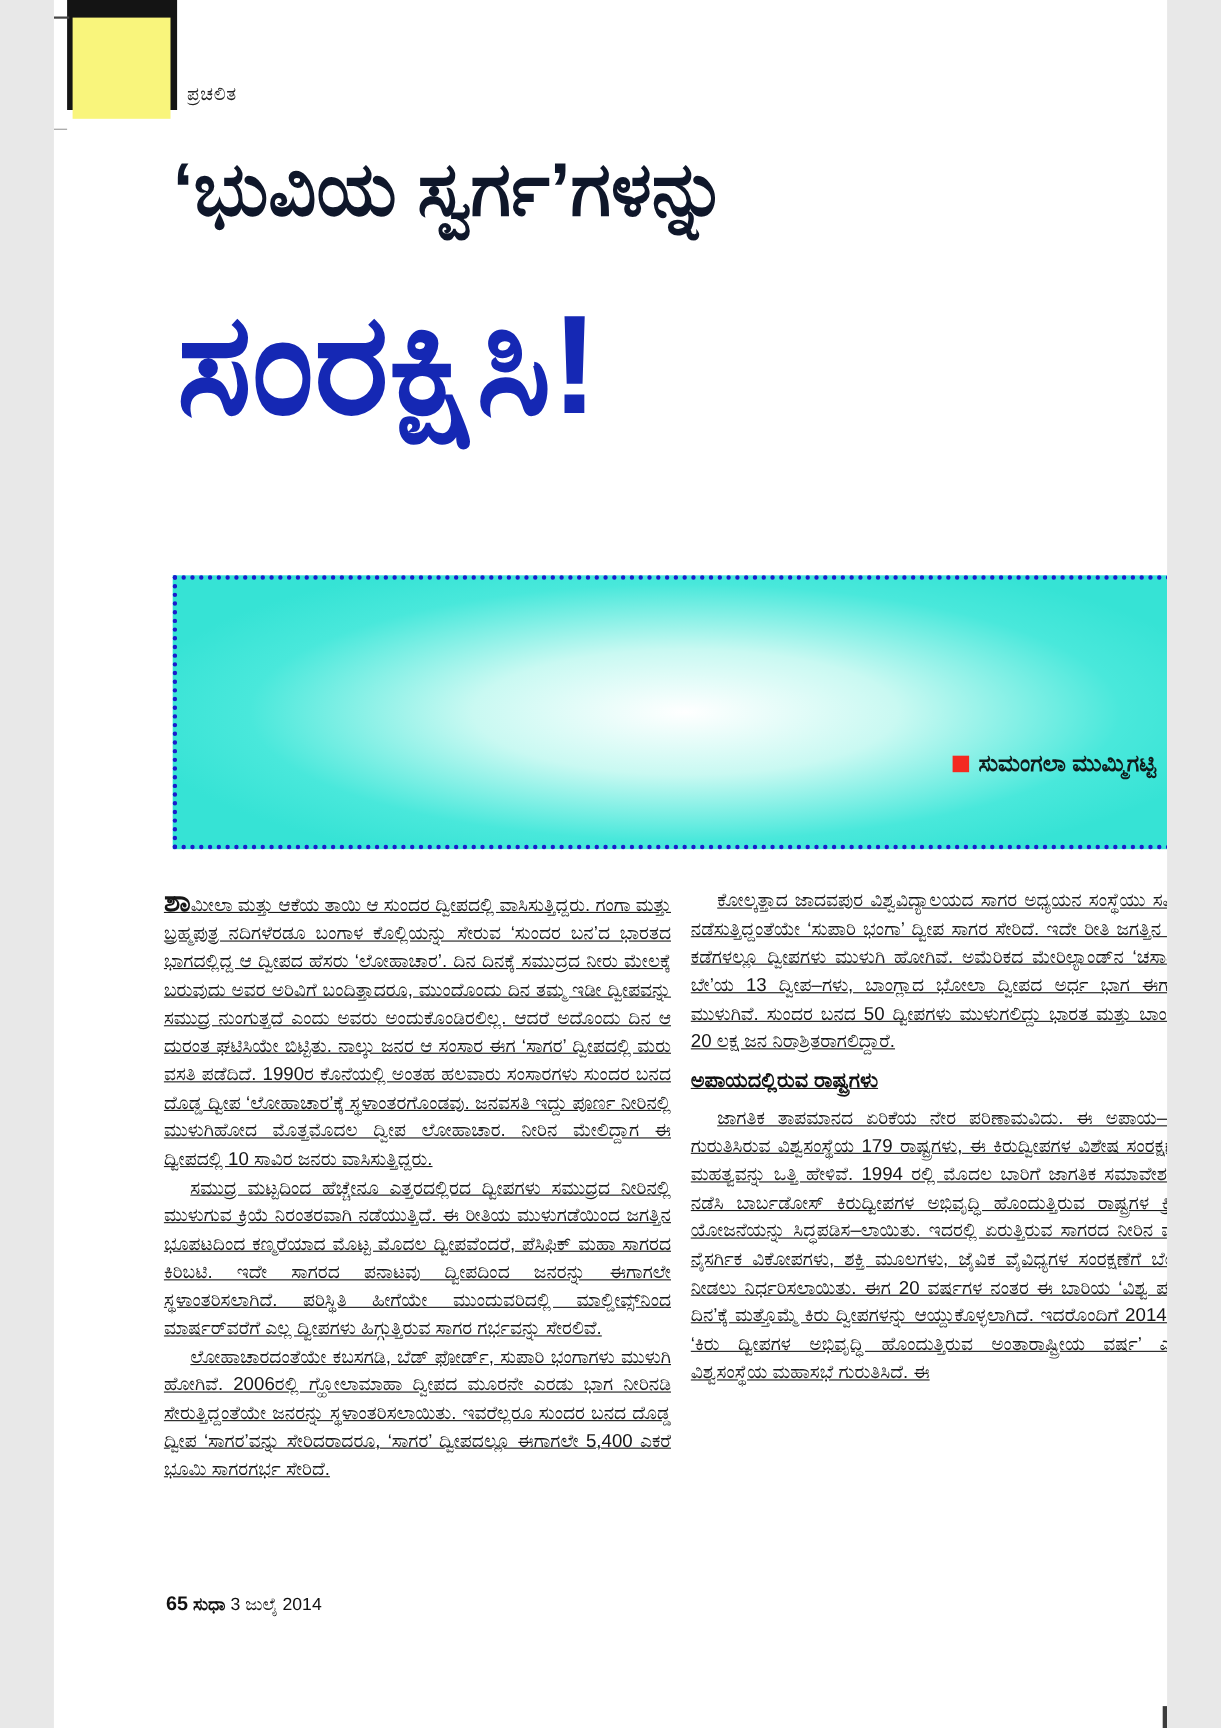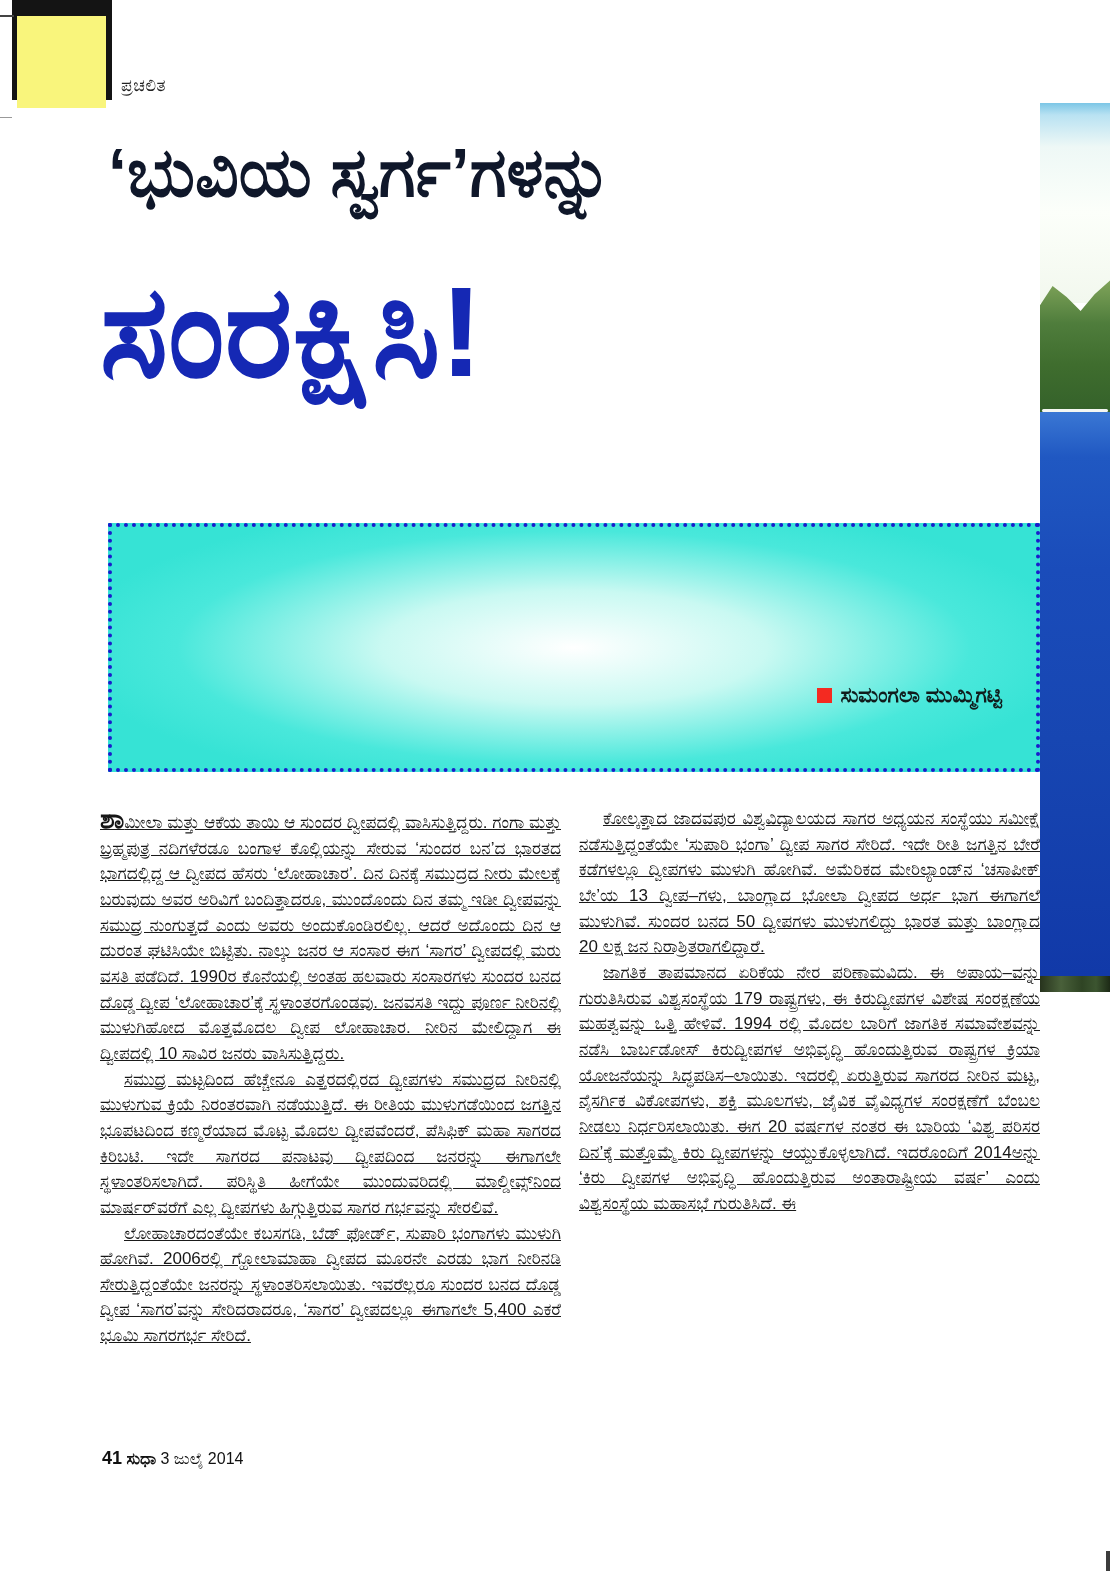--- a/index.html
+++ b/index.html
@@ -1,39 +1,39 @@
 <!DOCTYPE html>
 <html lang="kn"><head>
 <meta charset="utf-8">
 <style>
   html,body{margin:0;padding:0;background:#e8e8e8;}
   .page{
     position:relative;
-    width:1110px;height:1571px;
+    width:1012px;height:1571px;
     margin:0 auto;
     background:#ffffff;
     overflow:hidden;
     font-family:"Liberation Sans", sans-serif;
     color:#1a1a1a;
   }
   
   .corner-black{position:absolute;left:12px;top:0;width:100px;height:100px;background:#141414;}
   .corner-yellow{position:absolute;left:17px;top:16px;width:89px;height:92px;background:#f9f57c;}
   .crop-top{position:absolute;left:0;top:15px;width:14px;height:2px;background:#444;}
   .crop-bottom{position:absolute;left:0;top:117px;width:12px;height:1px;background:#999;}
   .edge-artifact{position:absolute;right:0;top:1551px;width:4px;height:20px;background:#3c3c3c;}
 
   
   .section-label{position:absolute;left:121px;top:76px;font-size:17px;color:#222;letter-spacing:.5px;}
   .title-line1{
     position:absolute;left:108px;top:138px;width:900px;
     font-size:68px;font-weight:bold;color:#0f172a;line-height:1.0;white-space:nowrap;
   }
   .title-line2{
-    position:absolute;left:100px;top:268px;width:900px;
+    position:absolute;left:112px;top:268px;width:900px;
     font-size:128px;font-weight:bold;color:#1528b4;line-height:1.0;white-space:nowrap;
   }
 
   
   .photo{position:absolute;left:1040px;top:103px;width:70px;height:889px;overflow:hidden;}
   .photo-sky{position:absolute;left:0;top:0;width:70px;height:200px;
     background:linear-gradient(180deg,#7cc6e6 0%,#b9e2f2 6%,#eef8f6 22%,#fcfffa 55%,#f2f8ee 100%);}
   .photo-hills{position:absolute;left:0;top:172px;width:70px;height:138px;
     background:linear-gradient(180deg,#86a95e 0%,#4f7d3c 35%,#3f6d2e 65%,#34612a 100%);
     clip-path:polygon(0 22%,18% 8%,38% 16%,58% 26%,78% 14%,100% 4%,100% 100%,0 100%);}
@@ -103,25 +103,26 @@
   </div>
 
   <div class="body-columns">
     <div class="col">
       <p><span class="lead">ಶಾ</span><span>ಮೀಲಾ ಮತ್ತು ಆಕೆಯ ತಾಯಿ ಆ ಸುಂದರ ದ್ವೀಪದಲ್ಲಿ ವಾಸಿಸುತ್ತಿದ್ದರು. ಗಂಗಾ ಮತ್ತು ಬ್ರಹ್ಮಪುತ್ರ ನದಿಗಳೆರಡೂ ಬಂಗಾಳ ಕೊಲ್ಲಿಯನ್ನು ಸೇರುವ ‘ಸುಂದರ ಬನ’ದ ಭಾರತದ ಭಾಗದಲ್ಲಿದ್ದ ಆ ದ್ವೀಪದ ಹೆಸರು ‘ಲೋಹಾಚಾರ’. ದಿನ ದಿನಕ್ಕೆ ಸಮುದ್ರದ ನೀರು ಮೇಲಕ್ಕೆ ಬರುವುದು ಅವರ ಅರಿವಿಗೆ ಬಂದಿತ್ತಾದರೂ, ಮುಂದೊಂದು ದಿನ ತಮ್ಮ ಇಡೀ ದ್ವೀಪವನ್ನು ಸಮುದ್ರ ನುಂಗುತ್ತದೆ ಎಂದು ಅವರು ಅಂದುಕೊಂಡಿರಲಿಲ್ಲ. ಆದರೆ ಅದೊಂದು ದಿನ ಆ ದುರಂತ ಘಟಿಸಿಯೇ ಬಿಟ್ಟಿತು. ನಾಲ್ಕು ಜನರ ಆ ಸಂಸಾರ ಈಗ ‘ಸಾಗರ’ ದ್ವೀಪದಲ್ಲಿ ಮರು ವಸತಿ ಪಡೆದಿದೆ. 1990ರ ಕೊನೆಯಲ್ಲಿ ಅಂತಹ ಹಲವಾರು ಸಂಸಾರಗಳು ಸುಂದರ ಬನದ ದೊಡ್ಡ ದ್ವೀಪ ‘ಲೋಹಾಚಾರ’ಕ್ಕೆ ಸ್ಥಳಾಂತರಗೊಂಡವು. ಜನವಸತಿ ಇದ್ದು ಪೂರ್ಣ ನೀರಿನಲ್ಲಿ ಮುಳುಗಿಹೋದ ಮೊತ್ತಮೊದಲ ದ್ವೀಪ ಲೋಹಾಚಾರ. ನೀರಿನ ಮೇಲಿದ್ದಾಗ ಈ ದ್ವೀಪದಲ್ಲಿ 10 ಸಾವಿರ ಜನರು ವಾಸಿಸುತ್ತಿದ್ದರು.</span></p>
       <p class="indent">ಸಮುದ್ರ ಮಟ್ಟದಿಂದ ಹೆಚ್ಚೇನೂ ಎತ್ತರದಲ್ಲಿರದ ದ್ವೀಪಗಳು ಸಮುದ್ರದ ನೀರಿನಲ್ಲಿ ಮುಳುಗುವ ಕ್ರಿಯೆ ನಿರಂತರವಾಗಿ ನಡೆಯುತ್ತಿದೆ. ಈ ರೀತಿಯ ಮುಳುಗಡೆಯಿಂದ ಜಗತ್ತಿನ ಭೂಪಟದಿಂದ ಕಣ್ಮರೆಯಾದ ಮೊಟ್ಟ ಮೊದಲ ದ್ವೀಪವೆಂದರೆ, ಪೆಸಿಫಿಕ್ ಮಹಾ ಸಾಗರದ ಕಿರಿಬಟಿ. ಇದೇ ಸಾಗರದ ಪನಾಟವು ದ್ವೀಪದಿಂದ ಜನರನ್ನು ಈಗಾಗಲೇ ಸ್ಥಳಾಂತರಿಸಲಾಗಿದೆ. ಪರಿಸ್ಥಿತಿ ಹೀಗೆಯೇ ಮುಂದುವರಿದಲ್ಲಿ ಮಾಲ್ಡೀವ್ಸ್‌ನಿಂದ ಮಾರ್ಷರ್‌ವರೆಗೆ ಎಲ್ಲ ದ್ವೀಪಗಳು ಹಿಗ್ಗುತ್ತಿರುವ ಸಾಗರ ಗರ್ಭವನ್ನು ಸೇರಲಿವೆ.</p>
       <p class="indent">ಲೋಹಾಚಾರದಂತೆಯೇ ಕಬಸಗಡಿ, ಬೆಡ್ ಫೋರ್ಡ್, ಸುಪಾರಿ ಭಂಗಾಗಳು ಮುಳುಗಿ ಹೋಗಿವೆ. 2006ರಲ್ಲಿ ಗ್ಹೋಲಾಮಾಹಾ ದ್ವೀಪದ ಮೂರನೇ ಎರಡು ಭಾಗ ನೀರಿನಡಿ ಸೇರುತ್ತಿದ್ದಂತೆಯೇ ಜನರನ್ನು ಸ್ಥಳಾಂತರಿಸಲಾಯಿತು. ಇವರೆಲ್ಲರೂ ಸುಂದರ ಬನದ ದೊಡ್ಡ ದ್ವೀಪ ‘ಸಾಗರ’ವನ್ನು ಸೇರಿದರಾದರೂ, ‘ಸಾಗರ’ ದ್ವೀಪದಲ್ಲೂ ಈಗಾಗಲೇ 5,400 ಎಕರೆ ಭೂಮಿ ಸಾಗರಗರ್ಭ ಸೇರಿದೆ.</p>
     </div>
     <div class="col">
       <p class="indent">ಕೋಲ್ಕತ್ತಾದ ಜಾದವಪುರ ವಿಶ್ವವಿದ್ಯಾಲಯದ ಸಾಗರ ಅಧ್ಯಯನ ಸಂಸ್ಥೆಯು ಸಮೀಕ್ಷೆ ನಡೆಸುತ್ತಿದ್ದಂತೆಯೇ ‘ಸುಪಾರಿ ಭಂಗಾ’ ದ್ವೀಪ ಸಾಗರ ಸೇರಿದೆ. ಇದೇ ರೀತಿ ಜಗತ್ತಿನ ಬೇರೆ ಕಡೆಗಳಲ್ಲೂ ದ್ವೀಪಗಳು ಮುಳುಗಿ ಹೋಗಿವೆ. ಅಮೆರಿಕದ ಮೇರಿಲ್ಯಾಂಡ್‌ನ ‘ಚಸಾಪೀಕ್ ಬೇ’ಯ 13 ದ್ವೀಪ–ಗಳು, ಬಾಂಗ್ಲಾದ ಭೋಲಾ ದ್ವೀಪದ ಅರ್ಧ ಭಾಗ ಈಗಾಗಲೆ ಮುಳುಗಿವೆ. ಸುಂದರ ಬನದ 50 ದ್ವೀಪಗಳು ಮುಳುಗಲಿದ್ದು ಭಾರತ ಮತ್ತು ಬಾಂಗ್ಲಾದ 20 ಲಕ್ಷ ಜನ ನಿರಾಶ್ರಿತರಾಗಲಿದ್ದಾರೆ.</p>
+      <div class="subheading">ಅಪಾಯದಲ್ಲಿರುವ ರಾಷ್ಟ್ರಗಳು</div>
       <p class="indent">ಜಾಗತಿಕ ತಾಪಮಾನದ ಏರಿಕೆಯ ನೇರ ಪರಿಣಾಮವಿದು. ಈ ಅಪಾಯ–ವನ್ನು ಗುರುತಿಸಿರುವ ವಿಶ್ವಸಂಸ್ಥೆಯ 179 ರಾಷ್ಟ್ರಗಳು, ಈ ಕಿರುದ್ವೀಪಗಳ ವಿಶೇಷ ಸಂರಕ್ಷಣೆಯ ಮಹತ್ವವನ್ನು ಒತ್ತಿ ಹೇಳಿವೆ. 1994 ರಲ್ಲಿ ಮೊದಲ ಬಾರಿಗೆ ಜಾಗತಿಕ ಸಮಾವೇಶವನ್ನು ನಡೆಸಿ ಬಾರ್ಬಡೋಸ್ ಕಿರುದ್ವೀಪಗಳ ಅಭಿವೃದ್ಧಿ ಹೊಂದುತ್ತಿರುವ ರಾಷ್ಟ್ರಗಳ ಕ್ರಿಯಾ ಯೋಜನೆಯನ್ನು ಸಿದ್ಧಪಡಿಸ–ಲಾಯಿತು. ಇದರಲ್ಲಿ ಏರುತ್ತಿರುವ ಸಾಗರದ ನೀರಿನ ಮಟ್ಟ, ನೈಸರ್ಗಿಕ ವಿಕೋಪಗಳು, ಶಕ್ತಿ ಮೂಲಗಳು, ಜೈವಿಕ ವೈವಿಧ್ಯಗಳ ಸಂರಕ್ಷಣೆಗೆ ಬೆಂಬಲ ನೀಡಲು ನಿರ್ಧರಿಸಲಾಯಿತು. ಈಗ 20 ವರ್ಷಗಳ ನಂತರ ಈ ಬಾರಿಯ ‘ವಿಶ್ವ ಪರಿಸರ ದಿನ’ಕ್ಕೆ ಮತ್ತೊಮ್ಮೆ ಕಿರು ದ್ವೀಪಗಳನ್ನು ಆಯ್ದುಕೊಳ್ಳಲಾಗಿದೆ. ಇದರೊಂದಿಗೆ 2014ಅನ್ನು ‘ಕಿರು ದ್ವೀಪಗಳ ಅಭಿವೃದ್ಧಿ ಹೊಂದುತ್ತಿರುವ ಅಂತಾರಾಷ್ಟ್ರೀಯ ವರ್ಷ’ ಎಂದು ವಿಶ್ವಸಂಸ್ಥೆಯ ಮಹಾಸಭೆ ಗುರುತಿಸಿದೆ. ಈ</p>
     </div>
   </div>
 
   <div class="footer">
-    <span class="pg">41</span>
+    <span class="pg">65</span>
     <span class="mag">ಸುಧಾ</span>
     <span>3 ಜುಲೈ 2014</span>
   </div>
 
   <div class="edge-artifact"></div>
 
 </div>
 
 </body></html>

